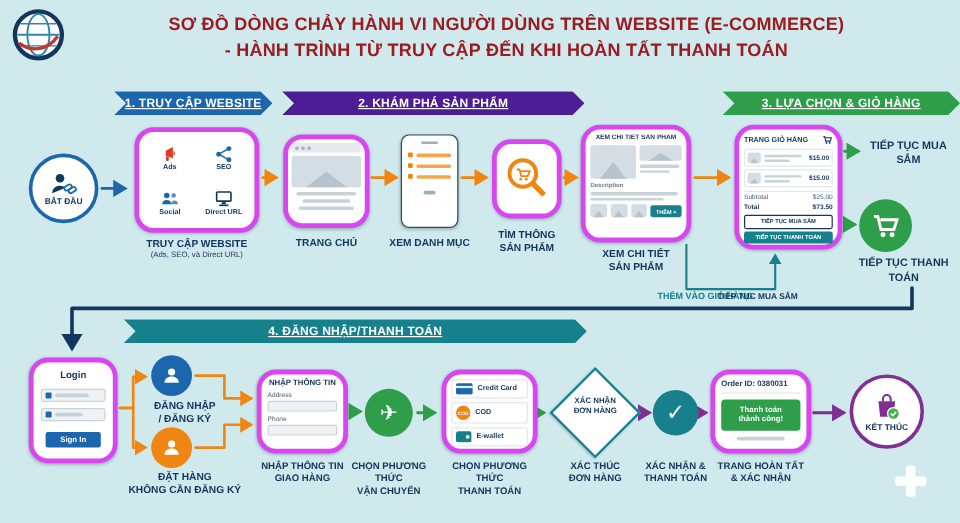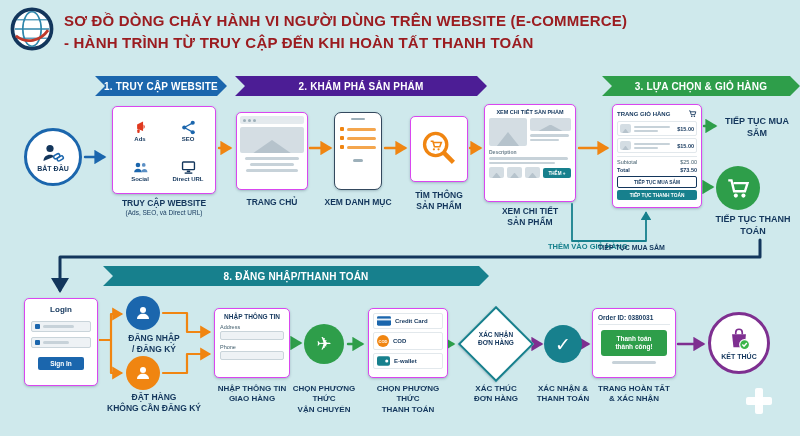--- a/index.html
+++ b/index.html
@@ -1,26 +1,26 @@
 <!DOCTYPE html>
 <html><head>
 <meta charset="utf-8">
 <style>
   html,body{margin:0;padding:0;background:#cfe9ec;}
   .stage{position:relative;width:800px;height:436px;background:#cfe9ec;overflow:hidden;
          font-family:"Liberation Sans","DejaVu Sans",sans-serif;}
   .abs{position:absolute;}
-  .ttl{left:64px;top:10px;width:716px;text-align:left;font-weight:bold;font-size:15px;
+  .ttl{left:64px;top:10px;width:716px;text-align:center;font-weight:bold;font-size:15px;
        line-height:1.45;color:#9b1c20;letter-spacing:.2px;}
   .ribbon{height:20px;color:#fff;font-weight:bold;font-size:10px;display:flex;align-items:center;
           justify-content:center;letter-spacing:.2px;
-          clip-path:polygon(0 0,calc(100% - 10px) 0,100% 50%,calc(100% - 10px) 100%,0 100%,10px 50%);}
+          clip-path:polygon(0 0,calc(100% - 10px) 0,100% 50%,calc(100% - 10px) 100%,0 100%,10px 50%);text-decoration:underline;}
   .rb1{background:#1b66ad}.rb2{background:#4c1d95}.rb3{background:#2e9e4a}
   .rb4{background:#17808d}.rb5{background:#7e2f90}
-  .card{background:#fff;border:1px solid #d946ef;border-radius:5px;
+  .card{background:#fff;border:4px solid #d946ef;border-radius:16px;
         box-shadow:0 1px 2.5px rgba(30,60,80,.28);box-sizing:border-box;}
   .nlbl{position:absolute;font-weight:bold;color:#13365c;text-align:center;line-height:1.3;font-size:8.5px;}
   .circle{border-radius:50%;display:flex;flex-direction:column;align-items:center;justify-content:center;}
   .gline{background:#c7d2d9;border-radius:2px;display:block;}
   .imgph{background:#d4dde3;border-radius:2px;position:relative;overflow:hidden;}
   .imgph:after{content:"";position:absolute;left:15%;bottom:-10%;width:70%;height:60%;
                background:#b6c3cc;clip-path:polygon(0 100%,50% 0,100% 100%);}
   .input{background:#eef2f5;border:1px solid #c9d4da;border-radius:2px;box-sizing:border-box;}
   .rowline{display:flex;justify-content:space-between;align-items:center;}
   .tinybtn{display:flex;align-items:center;justify-content:center;font-weight:bold;border-radius:2px;}
@@ -42,21 +42,21 @@
   </div>
 
   <div class="abs ttl">
     <div>SƠ ĐỒ DÒNG CHẢY HÀNH VI NGƯỜI DÙNG TRÊN WEBSITE (E-COMMERCE)</div>
     <div>- HÀNH TRÌNH TỪ TRUY CẬP ĐẾN KHI HOÀN TẤT THANH TOÁN</div>
   </div>
 
   <div class="abs ribbon rb1" style="left:95px;top:76px;width:132px">1. TRUY CẬP WEBSITE</div>
   <div class="abs ribbon rb2" style="left:235px;top:76px;width:252px">2. KHÁM PHÁ SẢN PHẨM</div>
   <div class="abs ribbon rb3" style="left:602px;top:76px;width:198px">3. LỰA CHỌN &amp; GIỎ HÀNG</div>
-  <div class="abs ribbon rb4" style="left:103px;top:266px;width:386px">8. ĐĂNG NHẬP/THANH TOÁN</div>
+  <div class="abs ribbon rb4" style="left:103px;top:266px;width:386px">4. ĐĂNG NHẬP/THANH TOÁN</div>
 
   <svg class="abs" width="800" height="436" style="left:0;top:0;pointer-events:none">
     <defs>
       <marker id="ah-or" markerWidth="6" markerHeight="6" refX="4" refY="3" orient="auto">
           <path d="M0 0L5 3L0 6z" fill="#f08511"></path>
         </marker>
       <marker id="ah-bl" markerWidth="6" markerHeight="6" refX="4" refY="3" orient="auto">
           <path d="M0 0L5 3L0 6z" fill="#1b66ad"></path>
         </marker>
       <marker id="ah-gr" markerWidth="6" markerHeight="6" refX="4" refY="3" orient="auto">

